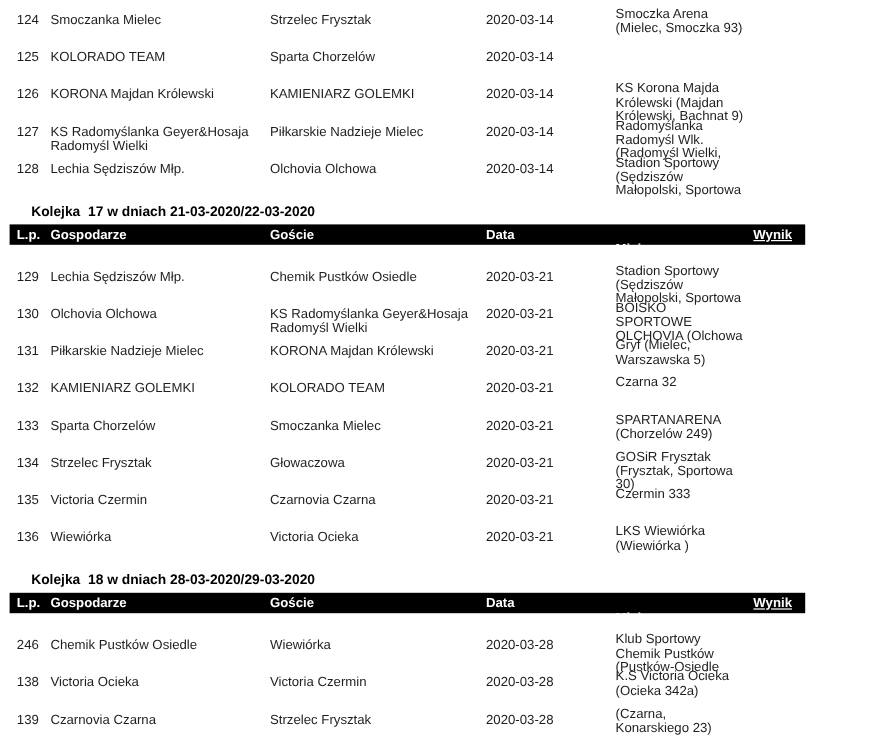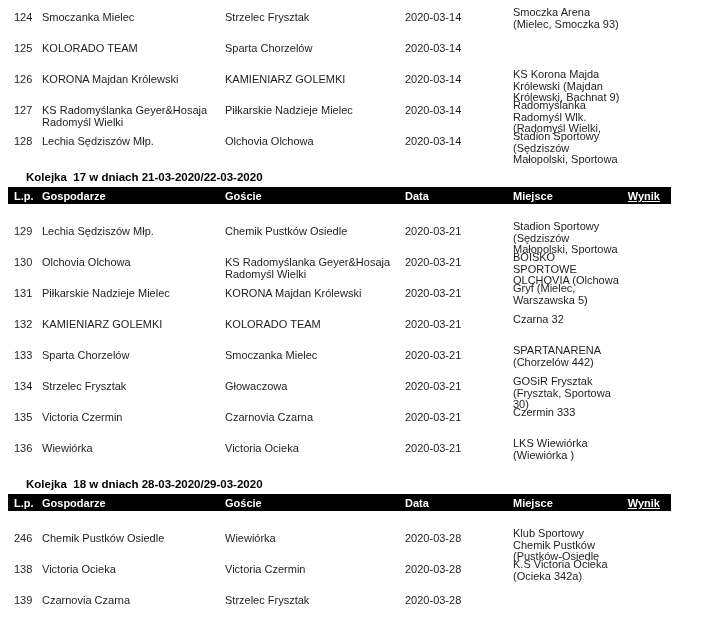--- a/index.html
+++ b/index.html
@@ -59,21 +59,21 @@
     padding-top: 6px;
     overflow: visible;
   }
   .c-lp      { width: 34px;  padding-left: 6px; }
   .c-gosp    { width: 183px; padding-right: 10px; }
   .c-gosc    { width: 180px; padding-right: 10px; }
   .c-data    { width: 68px; }
   .c-godz    { width: 40px; margin-top: 44px; }
   .c-miejsce { width: 112px; padding-top: 2px; line-height: 11.5px; white-space: pre-line; }
   .c-wynik   { width: 46px; text-align: right; padding-right: 11px; text-decoration: underline; }
-  .header-row .c-miejsce { padding-top: 3px; white-space: nowrap; }
+  .header-row .c-miejsce { padding-top: 15px; white-space: nowrap; }
   section { display: block; }
 </style>
 </head>
 <body>
 
 <div class="page">
   <div>
   <section>
 
     <div>
@@ -192,21 +192,21 @@
     <div class="cell c-wynik"></div>
   </div>
 
   <div class="row">
     <div class="cell c-lp">133</div>
     <div class="cell c-gosp">Sparta Chorzelów</div>
     <div class="cell c-gosc">Smoczanka Mielec</div>
     <div class="cell c-data">2020-03-21</div>
     <div class="cell c-godz"></div>
     <div class="cell c-miejsce">SPARTANARENA
-(Chorzelów 442)</div>
+(Chorzelów 249)</div>
     <div class="cell c-wynik"></div>
   </div>
 
   <div class="row">
     <div class="cell c-lp">134</div>
     <div class="cell c-gosp">Strzelec Frysztak</div>
     <div class="cell c-gosc">Głowaczowa</div>
     <div class="cell c-data">2020-03-21</div>
     <div class="cell c-godz"></div>
     <div class="cell c-miejsce">GOSiR Frysztak
@@ -272,20 +272,22 @@
 (Ocieka 342a)</div>
     <div class="cell c-wynik"></div>
   </div>
 
   <div class="row">
     <div class="cell c-lp">139</div>
     <div class="cell c-gosp">Czarnovia Czarna</div>
     <div class="cell c-gosc">Strzelec Frysztak</div>
     <div class="cell c-data">2020-03-28</div>
     <div class="cell c-godz"></div>
+    <div class="cell c-miejsce">(Czarna,
+Konarskiego 23)</div>
     <div class="cell c-wynik"></div>
   </div>
 
   <div class="row partial">
     <div class="cell c-lp">140</div>
     <div class="cell c-gosp"></div>
     <div class="cell c-gosc"></div>
     <div class="cell c-data">2020-03-28</div>
     <div class="cell c-godz"></div>
     <div class="cell c-miejsce"></div>

